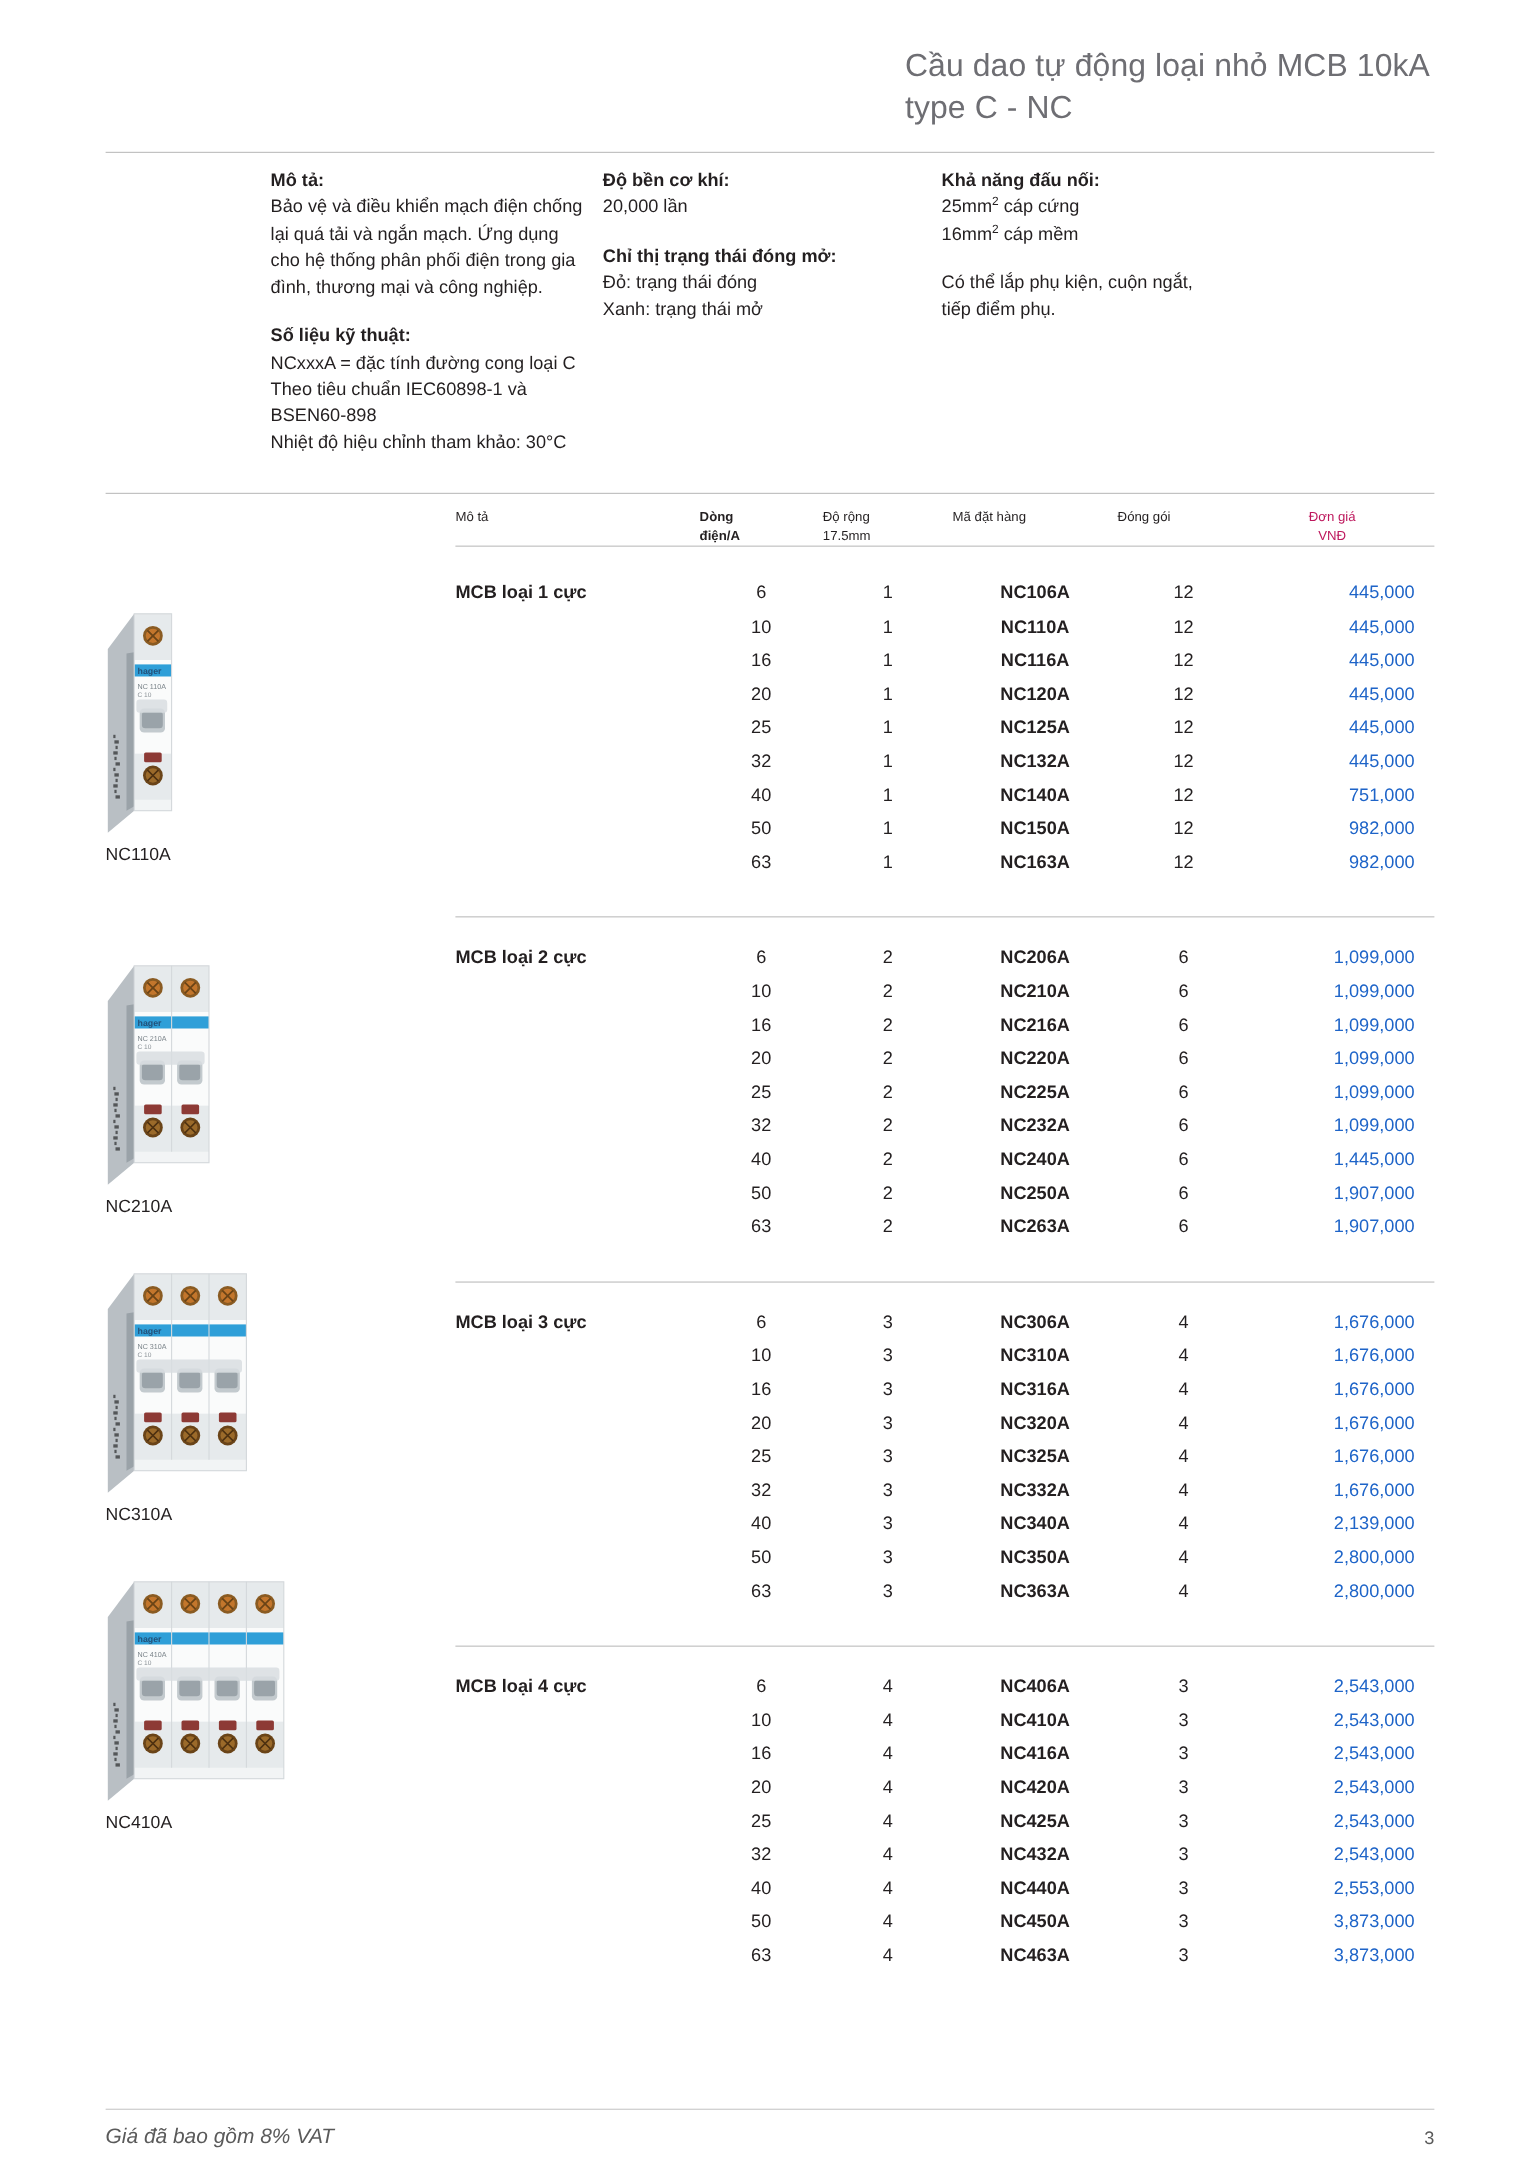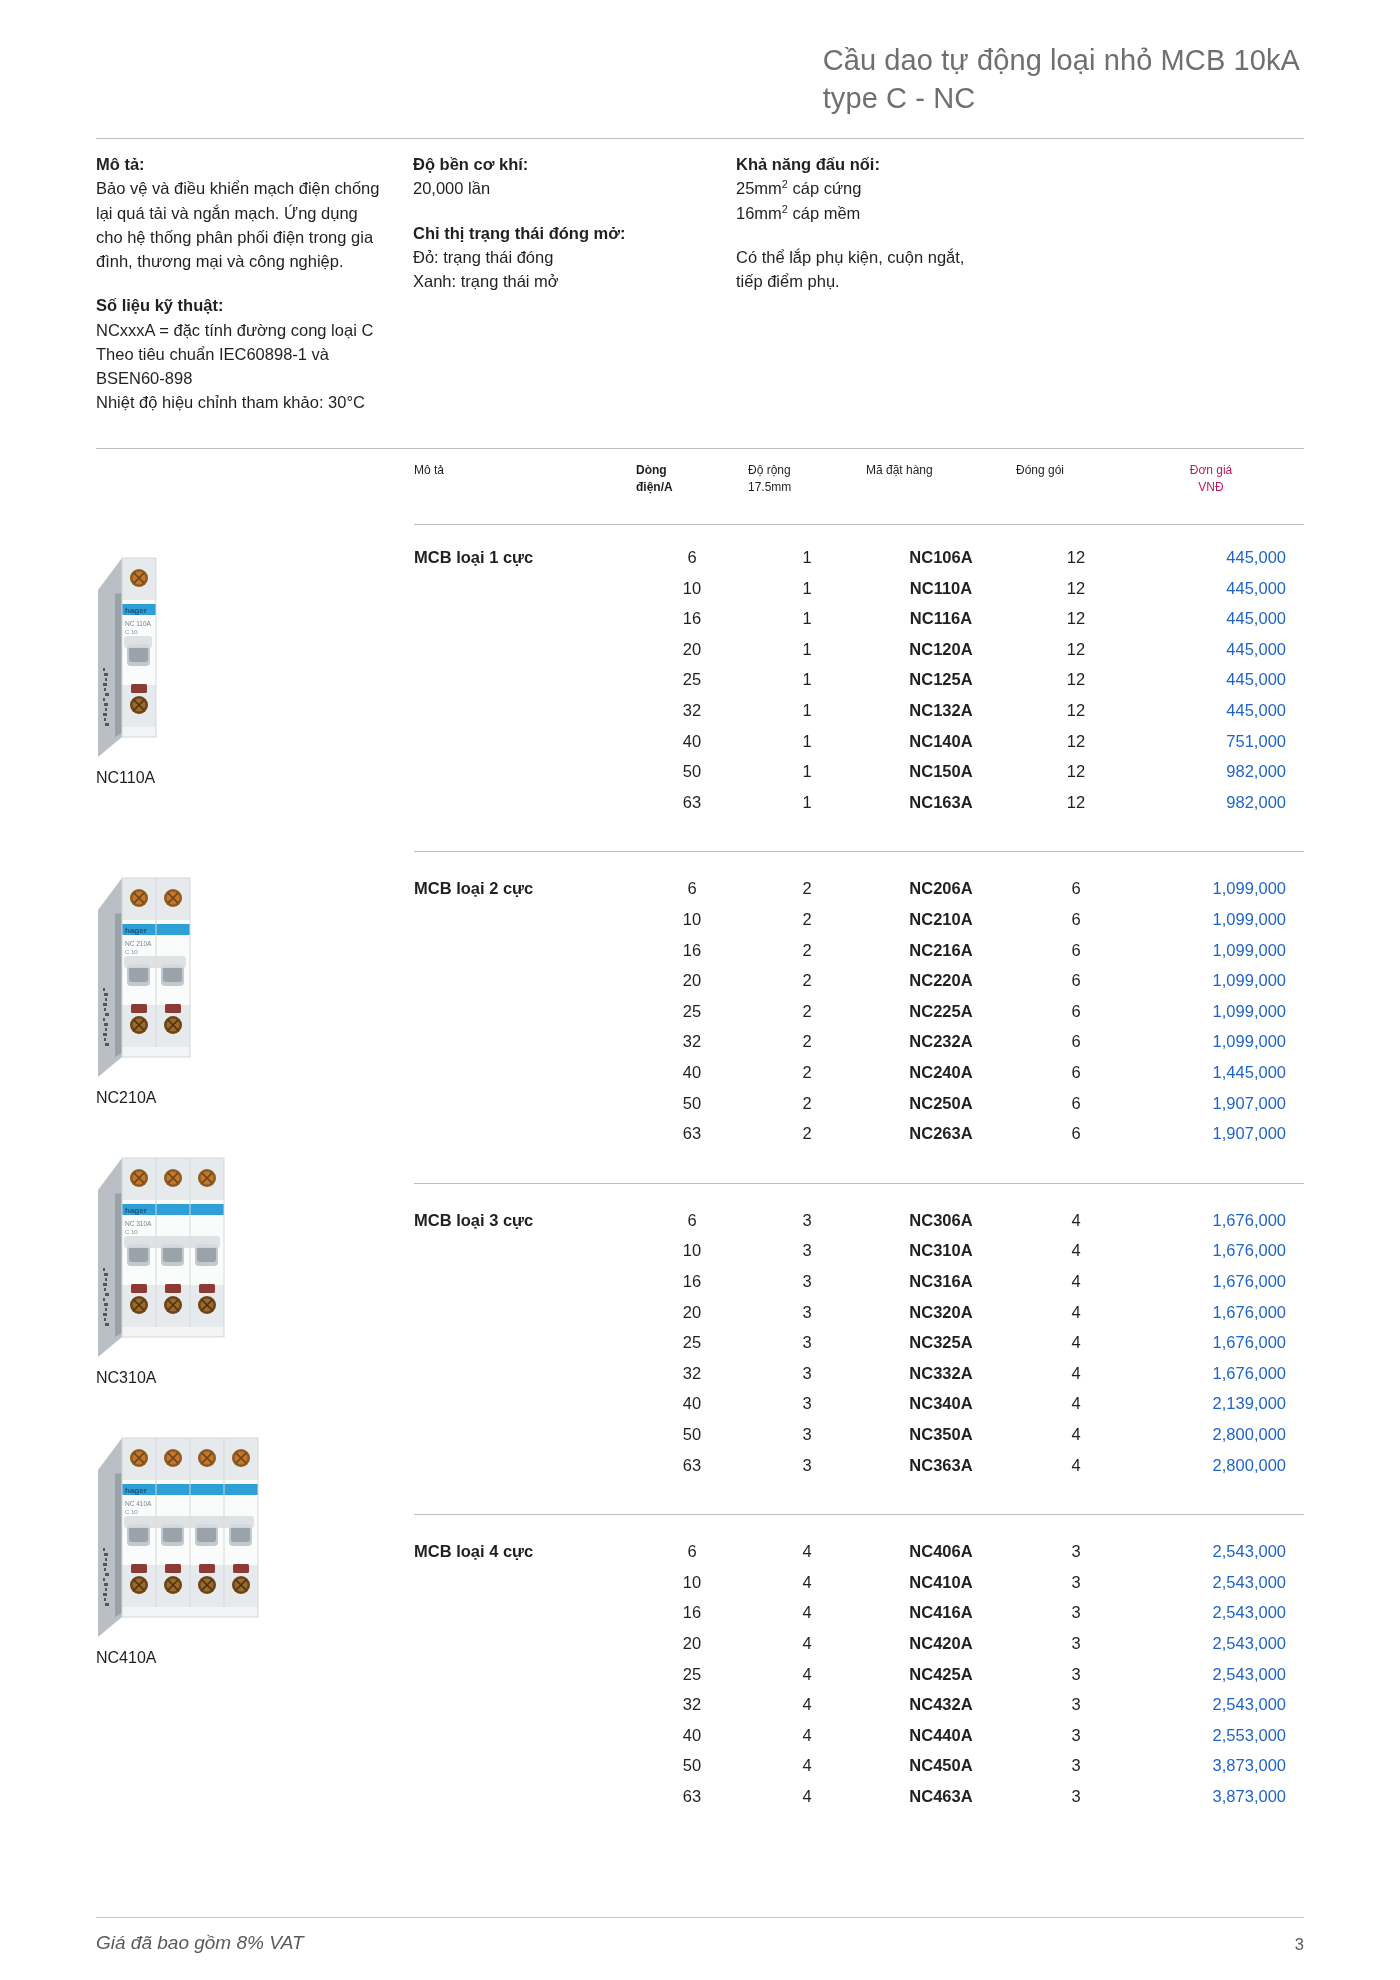--- a/index.html
+++ b/index.html
@@ -46,21 +46,22 @@
     background: #bcbcbc;
   }
 
   
   .intro {
     position: absolute;
     top: 152px;
     left: 96px;
     width: 1210px;
     display: flex;
-    gap: 15px;
+    gap: 0;
+    justify-content: center;
   }
   .intro-col { width: 302px; padding-right: 18px; }
   .intro-col.c1 { width: 302px; }
   .intro-col.c2 { width: 300px; }
   .intro-col.c3 { width: 308px; }
   .intro-col.c4 { width: 300px; }
 
   .spec-title {
     font-weight: bold;
     font-size: 16.5px;
@@ -228,21 +229,21 @@
       <div class="hcell h-amp">Dòng
 điện/A</div>
       <div class="hcell h-width">Độ rộng
 17.5mm</div>
       <div class="hcell h-code">Mã đặt hàng</div>
       <div class="hcell h-pack">Đóng gói</div>
       <div class="hcell h-price">Đơn giá
 VNĐ</div>
     </div>
     <div id="groups-host">
-        <div class="group" style="margin-top: 28px; padding-top: 18px;">
+        <div class="group" style="padding-top: 28px;">
           <div class="group-rule"></div>
           <div class="grow">
             <div class="g-desc">MCB loại 1 cực</div>
             <div class="g-amp">6</div>
             <div class="g-width">1</div>
             <div class="g-code">NC106A</div>
             <div class="g-pack">12</div>
             <div class="g-price">445,000</div>
           </div>
           <div class="grow">

